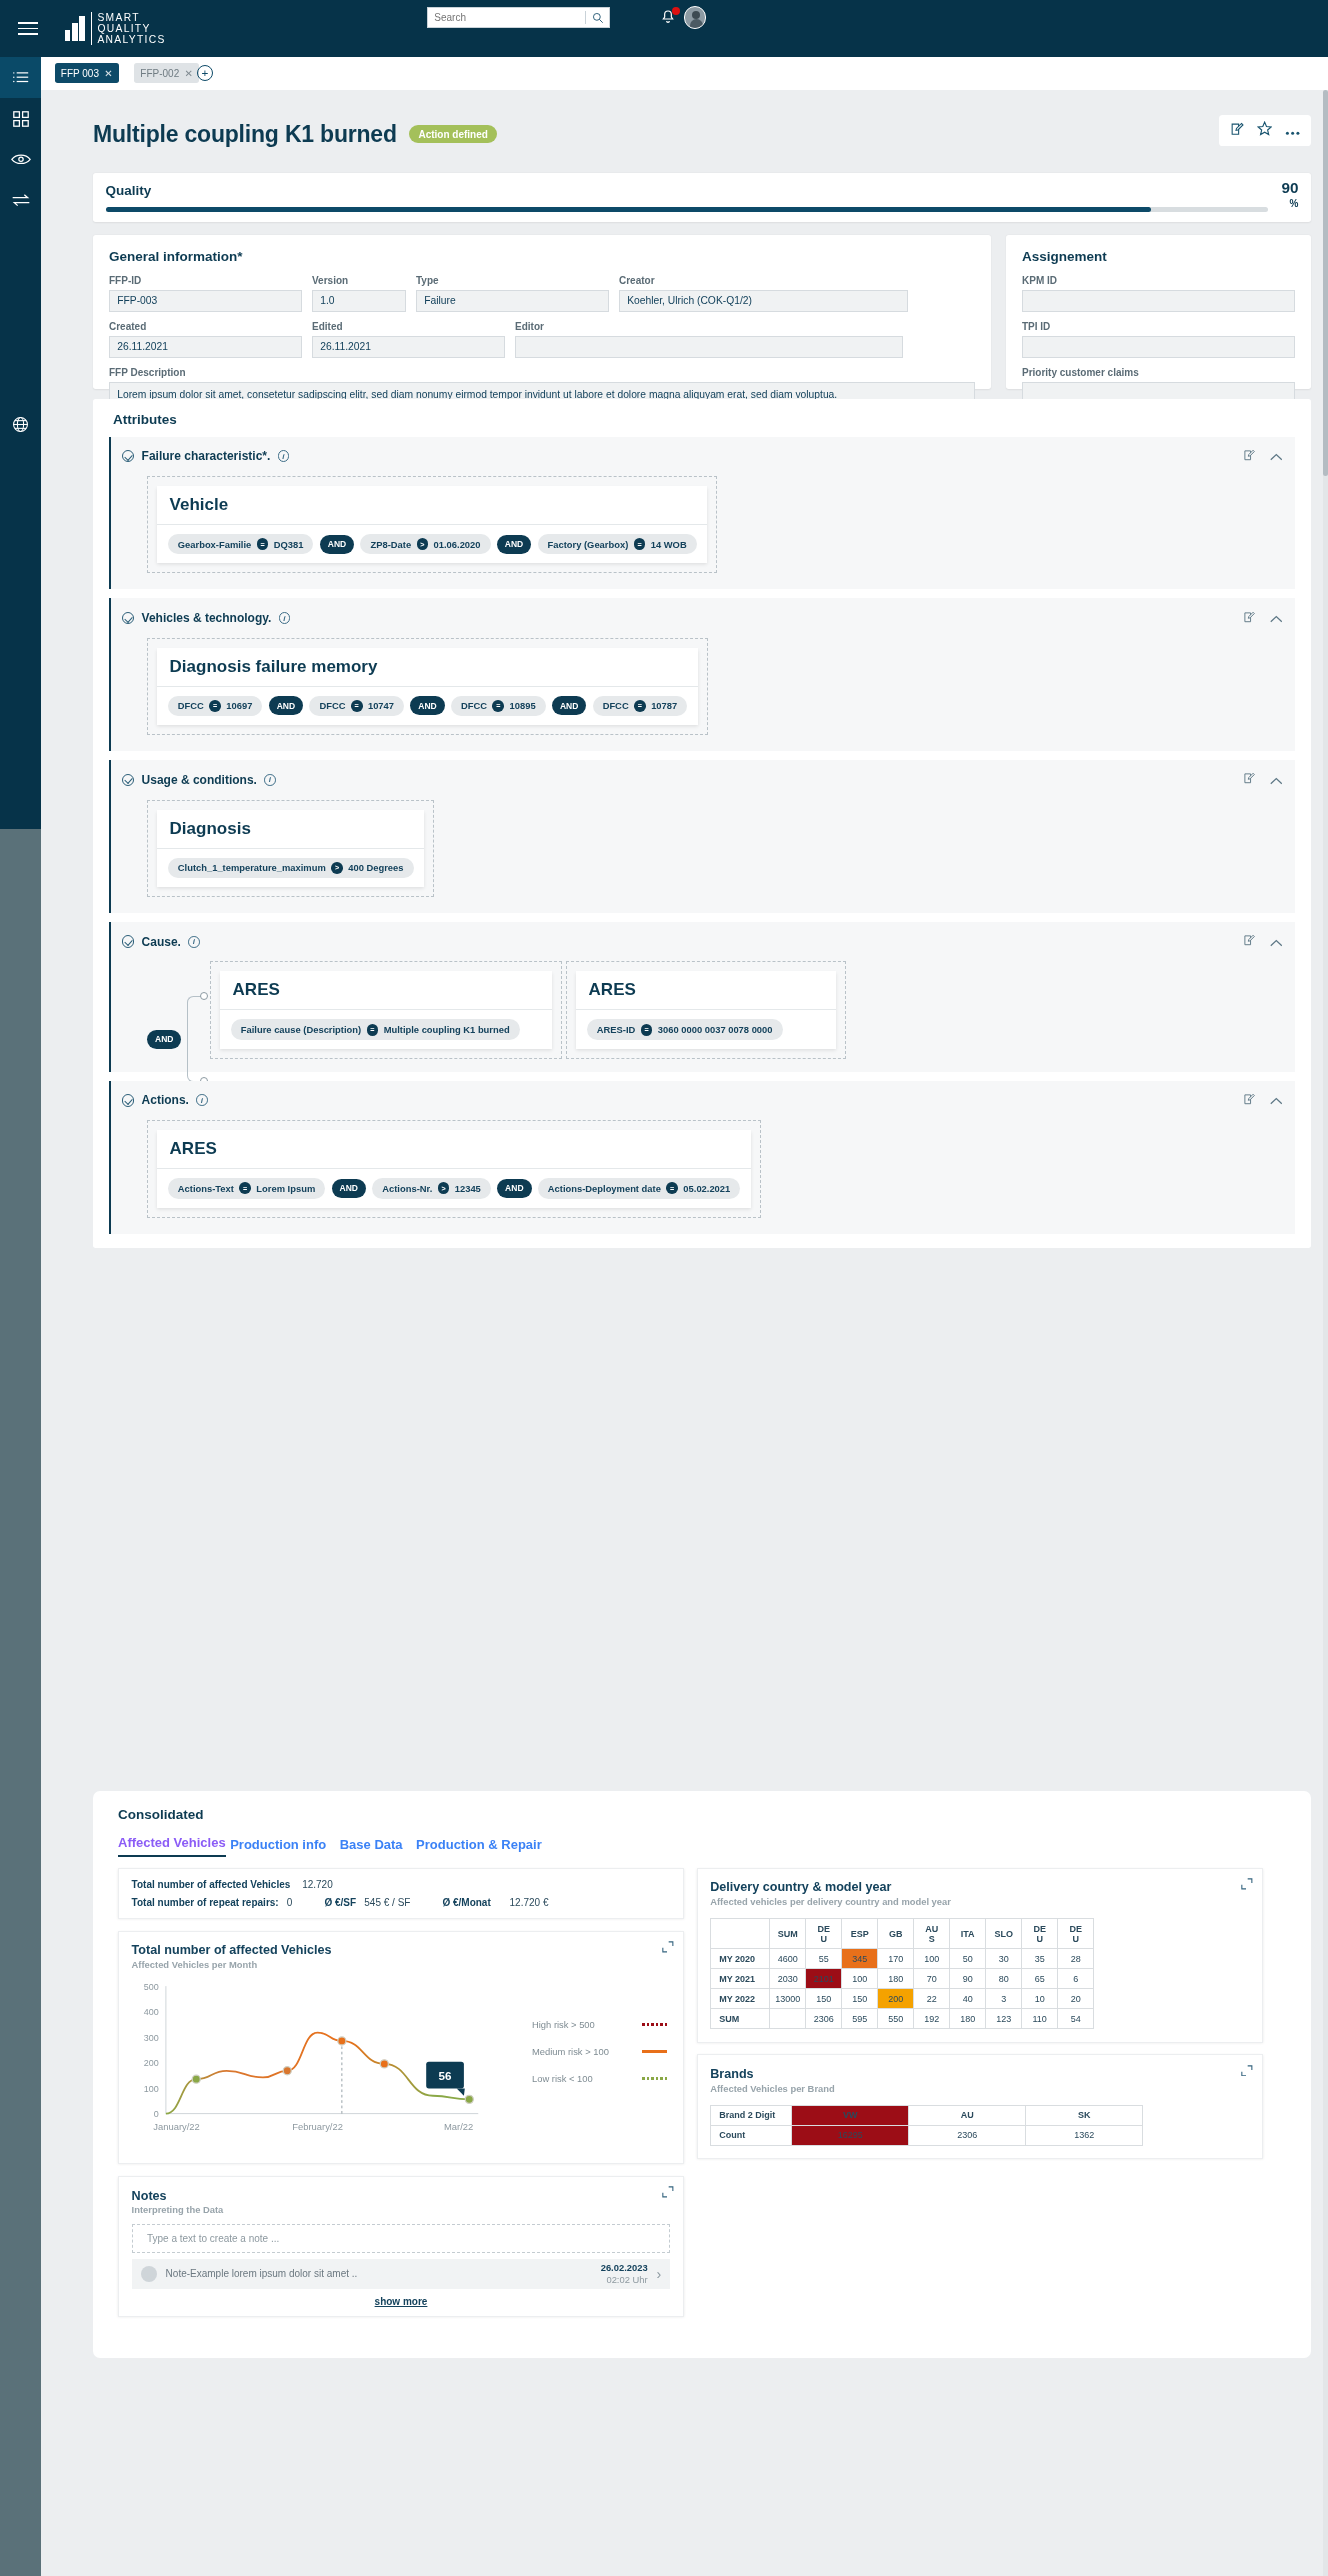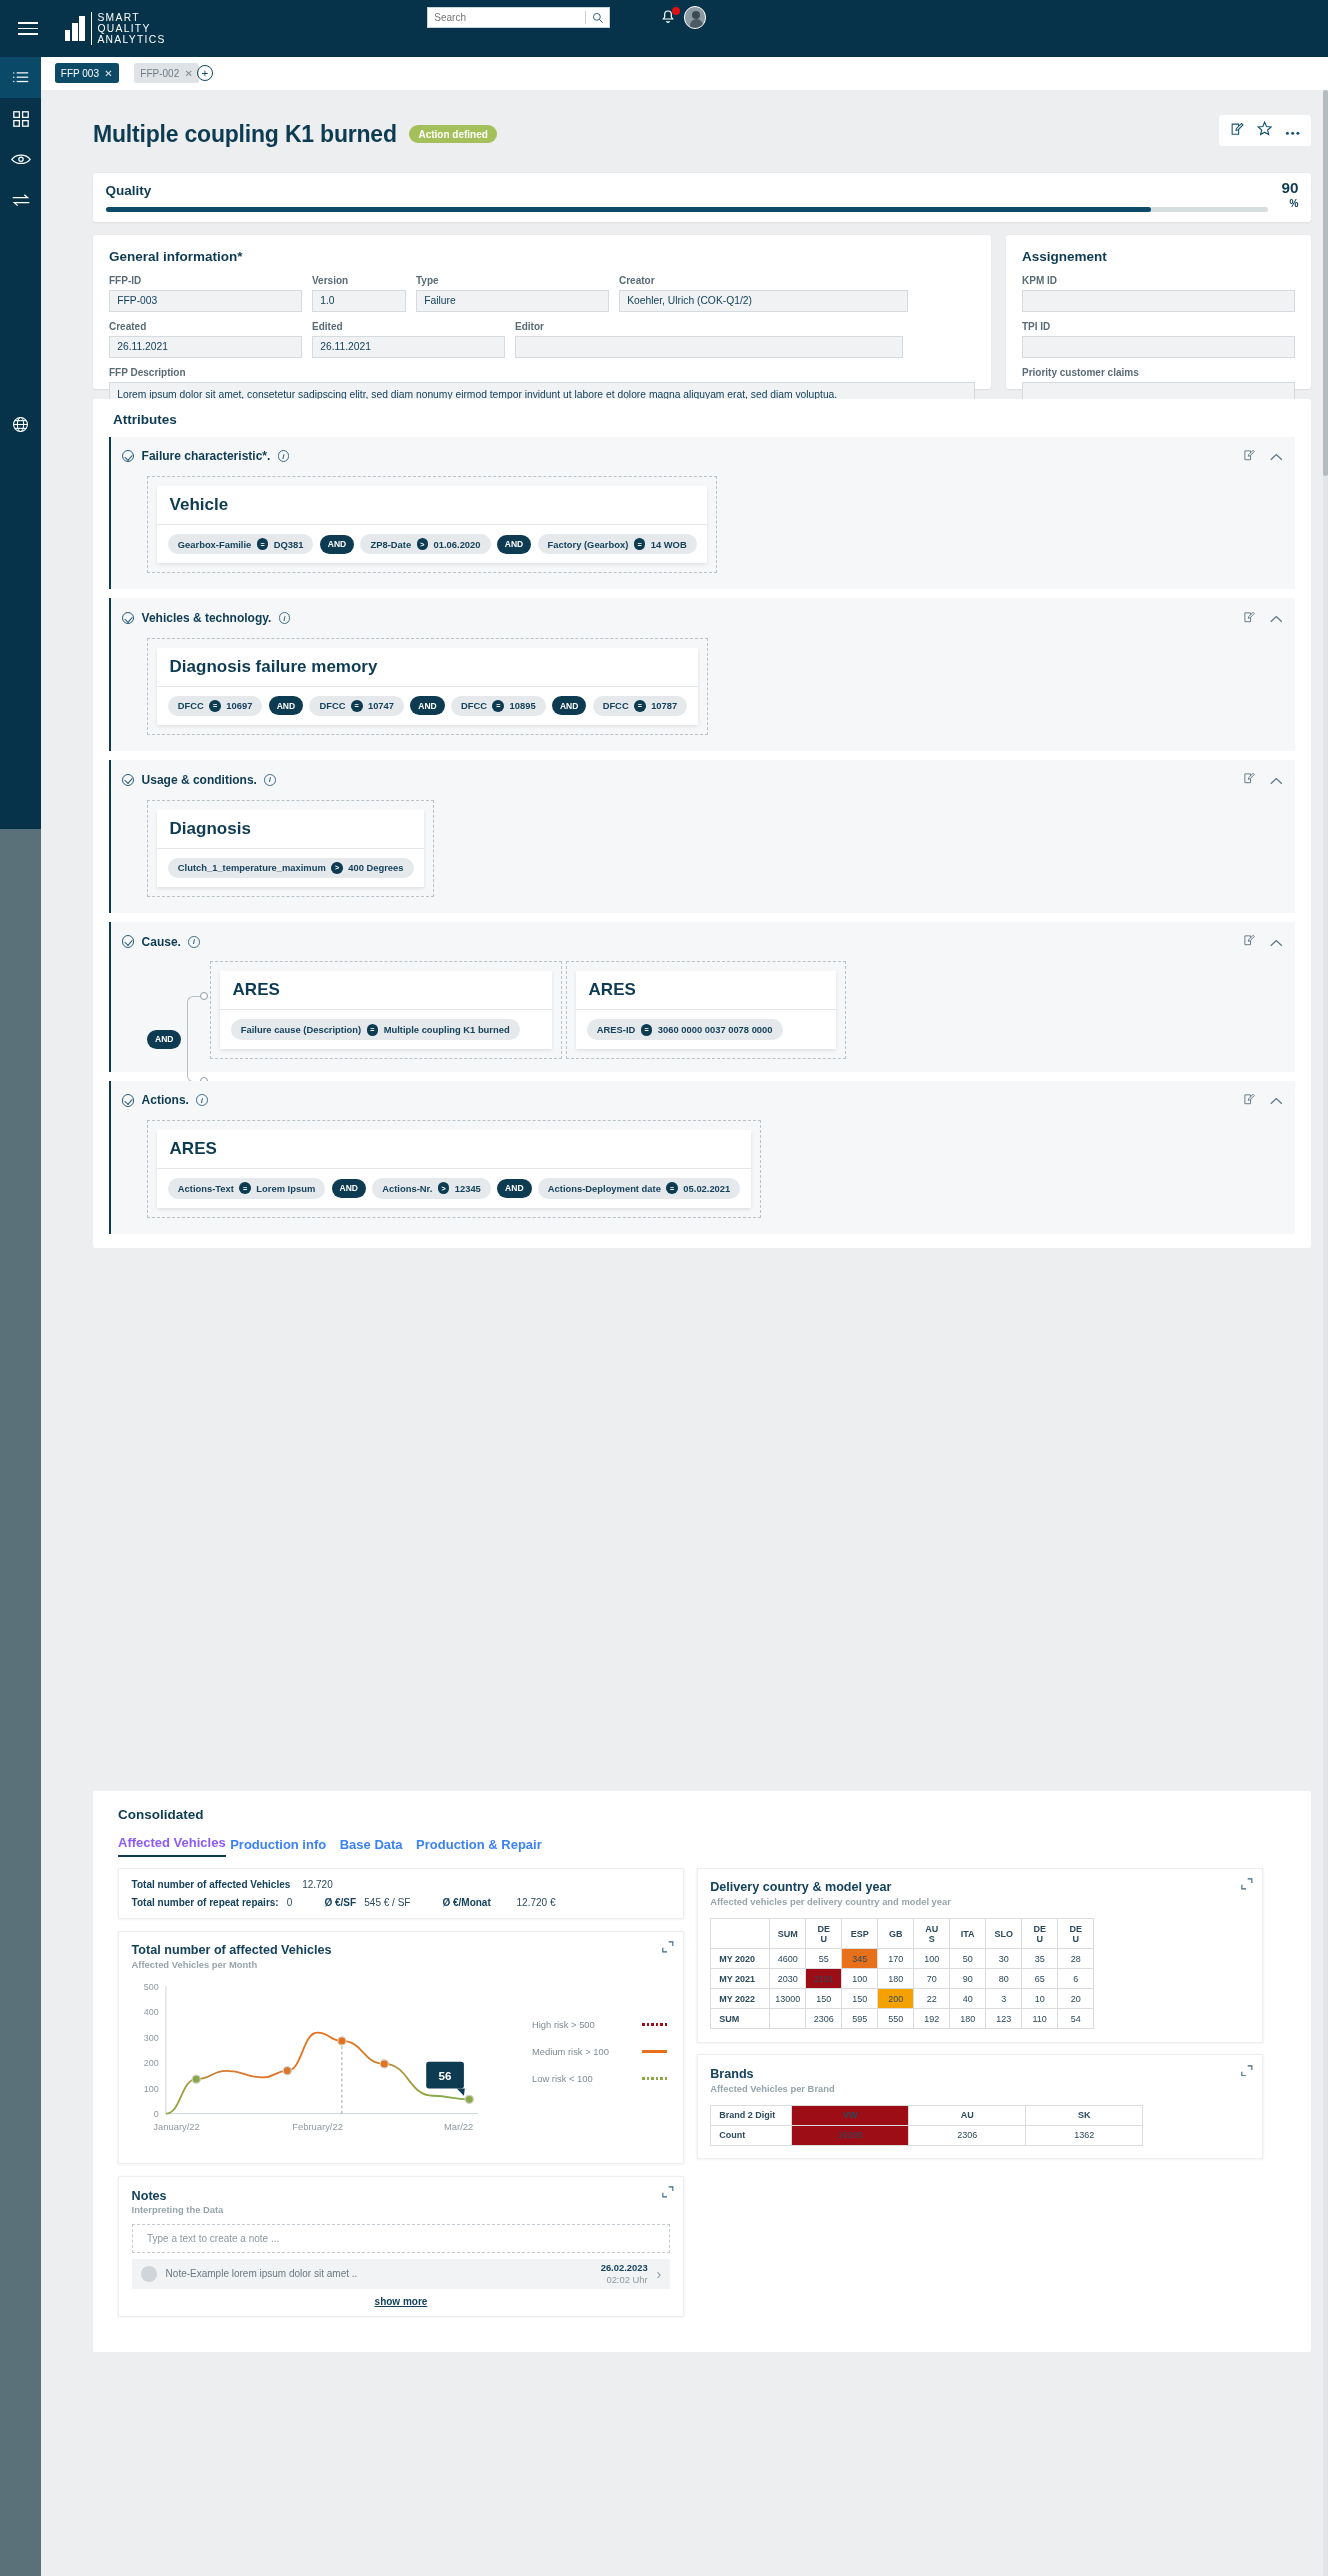--- a/index.html
+++ b/index.html
@@ -118,21 +118,21 @@
   .check { width:12.6px; height:12.6px; border:1.2px solid #2b5e78; border-radius:50%; position:relative; }
   .check:after{ content:""; position:absolute; left:3.1px; top:1.8px; width:3.6px; height:6.3px; border:solid #2b5e78; border-width:0 1.2px 1.2px 0; transform:rotate(42deg); }
   .info-i { width:11.7px; height:11.7px; border:1.1px solid #3d6d87; border-radius:50%; font-size:8px;
             color:#3d6d87; display:inline-flex; align-items:center; justify-content:center; font-style:italic; font-weight:bold; cursor:pointer;}
   
   .tree { position:relative; margin-left:36px; padding-left:63px; }
   .tree .andnode { position:absolute; left:0; top:81px; background:#0d3b52; color:#fff; border-radius:10px; padding:4.5px 8px; font-size:8.5px; font-weight:bold;}
   .tree .conn { position:absolute; left:40px; top:47px; width:16px; height:86px; border:1.3px solid #b5c0c7; border-right:0; border-radius:6.3px 0 0 6.3px; }
   .tree .knob { position:absolute; left:53px; width:8px; height:8px; border:1.3px solid #8d9ba3; border-radius:50%; background:#fff; }
   
-  .consol { position:absolute; top:1701px; left:52px; width:1218px; background:#fff; border-radius:2px; padding-bottom:23px;}
+  .consol { position:absolute; top:1701px; left:52px; width:1218px; background:#fff; border-radius:7px; padding-bottom:29px;}
   .consol h2 { font-size:13.5px; font-weight:bold; padding:16px 0 0 25px; }
   .tabbar { display:flex; gap:4.5px; padding:12.6px 0 0 25px; align-items:flex-end; }
   .tab { font-size:13px; color:#3b82f6; padding-bottom:5.4px; cursor:pointer; font-weight:700; }
   .tab.sel { color:#8b5cf6; font-weight:bold; border-bottom:2.2px solid #0d3b52; }
   .consol-body { display:flex; gap:12.6px; padding:10.8px 20px 0 25px; }
   .colL { width:566px; } .colR { width:566px; }
   .panel { background:#fff; border:0.9px solid #eceef0; box-shadow:0 0.9px 2.7px rgba(0,0,0,.09); margin-bottom:11.7px; position:relative; }
   .expand { position:absolute; right:9px; top:8px; color:#35647f; cursor:pointer;}
   .kpi { padding:10px 12.6px; font-size:10px; }
   .kpi .l1 { font-weight:bold; color:#14425c; margin-bottom:7.2px; }
@@ -592,21 +592,21 @@
           <div class="l1">
             <span>Total number of affected Vehicles</span>
             <span class="v" style="margin-left:9px">12.720</span>
           </div>
           <div class="l2">
             <span><span>Total number of repeat repairs:</span>
               <span class="v" style="margin-left:5.4px">0</span></span>
             <span><span>Ø €/SF</span>
               <span class="v" style="margin-left:5.4px">545 € / SF</span></span>
             <span><span>Ø €/Monat</span>
-              <span class="v" style="margin-left:23px">12.720 €</span></span>
+              <span class="v" style="margin-left:16px">12.720 €</span></span>
           </div>
         </div>
 
         <div class="panel">
           <span class="expand">
             <svg width="11.7" height="11.7" viewBox="0 0 14 14" fill="none" stroke="#35647f" stroke-width="1.3">
               <polyline points="8,1 13,1 13,6"></polyline>
                 <polyline points="6,13 1,13 1,8"></polyline>
             </svg>
           </span>

